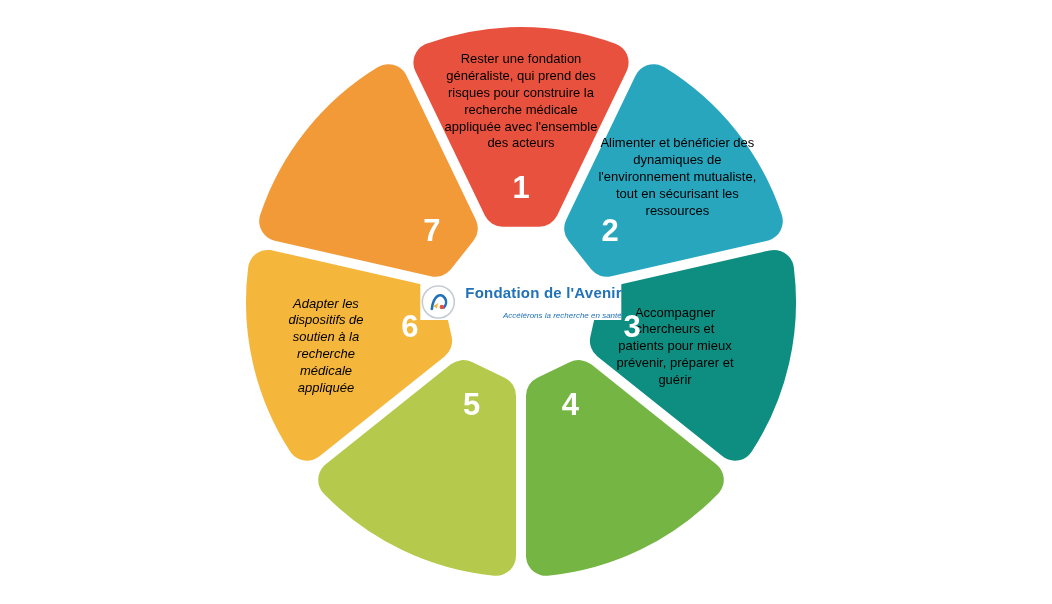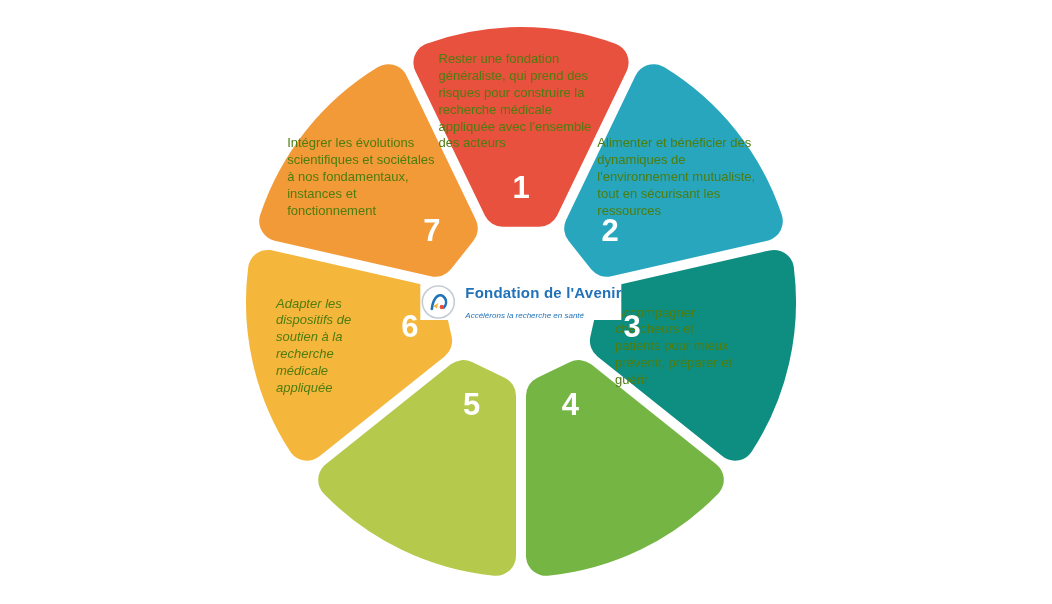--- a/index.html
+++ b/index.html
@@ -8,44 +8,44 @@
     width: 1052px;
     height: 604px;
     background: #ffffff;
     overflow: hidden;
     font-family: "Liberation Sans", sans-serif;
   }
   svg.wheel { position: absolute; left: 0; top: 0; }
   .seg-text {
     position: absolute;
     transform: translate(-50%, -50%);
-    color: #4d7c0f;
+    color: #000000;
     font-size: 13px;
     line-height: 1.3;
-    text-align: left;
+    text-align: center;
     overflow-wrap: break-word;
   }
   .seg-num {
     position: absolute;
     transform: translate(-50%, -50%);
     color: #ffffff;
     font-size: 31px;
     font-weight: 700;
   }
   .center-logo {
     position: absolute;
     left: 521px;
     top: 302px;
     transform: translate(-50%, -50%);
     display: flex;
     align-items: center;
     gap: 9px;
     background: #ffffff;
   }
-  .logo-texts { display: flex; flex-direction: column; align-items: flex-start; }
+  .logo-texts { display: flex; flex-direction: column; align-items: flex-end; }
   .logo-name {
     font-size: 15px;
     font-weight: 700;
     letter-spacing: 0.2px;
     white-space: nowrap;
   }
   .logo-tagline {
     font-size: 8px;
     font-style: italic;
     margin-top: 10px;
@@ -64,21 +64,20 @@
       <path d="M 578.7,380.0 L 703.8,479.8 A 255 255 0 0 1 546.0,555.8 L 546.0,395.7 Z" fill="#74b544" stroke="#74b544" stroke-width="40" stroke-linejoin="round" stroke-linecap="round"></path>
       <path d="M 496.0,395.7 L 496.0,555.8 A 255 255 0 0 1 338.2,479.8 L 463.3,380.0 Z" fill="#b5ca4c" stroke="#b5ca4c" stroke-width="40" stroke-linejoin="round" stroke-linecap="round"></path>
       <path d="M 432.1,340.9 L 307.0,440.7 A 255 255 0 0 1 268.0,269.9 L 424.1,305.5 Z" fill="#f5b63c" stroke="#f5b63c" stroke-width="40" stroke-linejoin="round" stroke-linecap="round"></path>
       <path d="M 435.2,256.8 L 279.2,221.2 A 255 255 0 0 1 388.4,84.2 L 457.8,228.4 Z" fill="#f29a37" stroke="#f29a37" stroke-width="40" stroke-linejoin="round" stroke-linecap="round"></path>
     </svg>
 
   <div class="seg-text" style="left: 521px; top: 102px; width: 165px;">Rester une fondation généraliste, qui prend des risques pour construire la recherche médicale appliquée avec l'ensemble des acteurs</div>
   <div class="seg-text" style="left: 677.366px; top: 177.302px; width: 160px;">Alimenter et bénéficier des dynamiques de l'environnement mutualiste, tout en sécurisant les ressources</div>
   <div class="seg-text" style="left: 675px; top: 346.504px; width: 120px;">Accompagner chercheurs et patients pour mieux prévenir, préparer et guérir</div>
   <div class="seg-text" style="left: 326.014px; top: 346.504px; width: 100px; font-style: italic;">Adapter les dispositifs de soutien à la recherche médicale appliquée</div>
-  <div class="seg-text" style="left: 364.634px; top: 177.302px; width: 155px;">Intégrer les évolutions scientifiques et sociétales à nos fondamentaux, instances et fonctionnement</div>
 
   <div class="seg-num" style="left: 521px; top: 188px;">1</div>
   <div class="seg-num" style="left: 610.129px; top: 230.922px;">2</div>
   <div class="seg-num" style="left: 632.142px; top: 327.367px;">3</div>
   <div class="seg-num" style="left: 570.463px; top: 404.71px;">4</div>
   <div class="seg-num" style="left: 471.537px; top: 404.71px;">5</div>
   <div class="seg-num" style="left: 409.858px; top: 327.367px;">6</div>
   <div class="seg-num" style="left: 431.871px; top: 230.922px;">7</div>
 
   <div class="center-logo">

